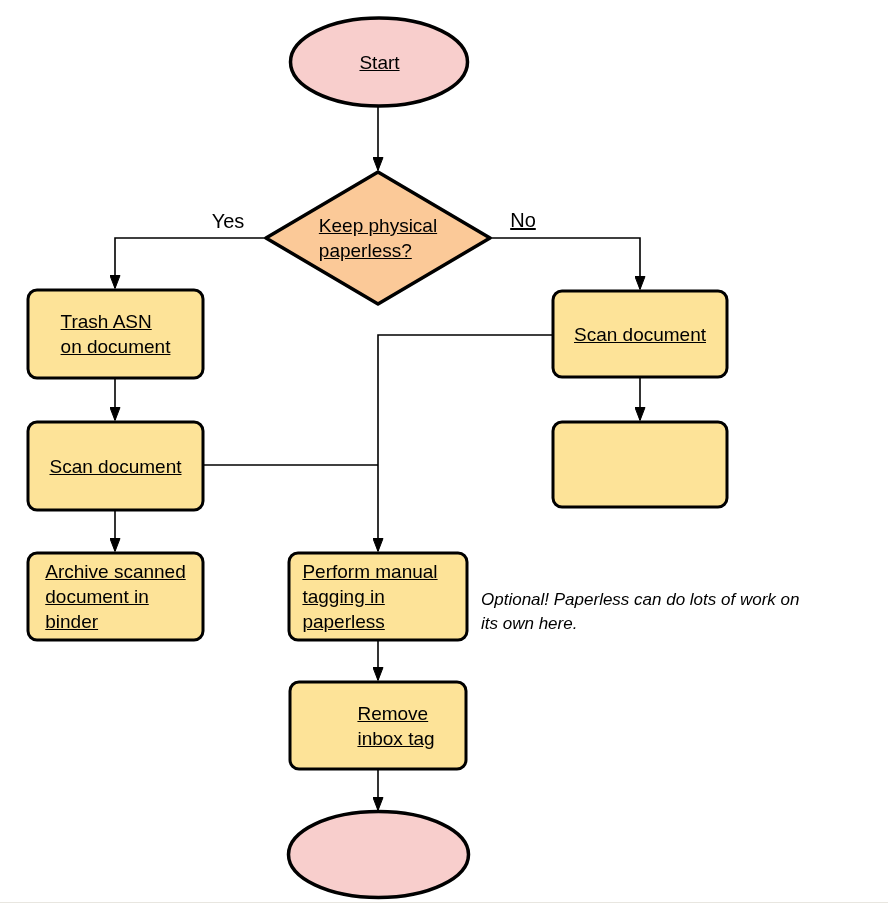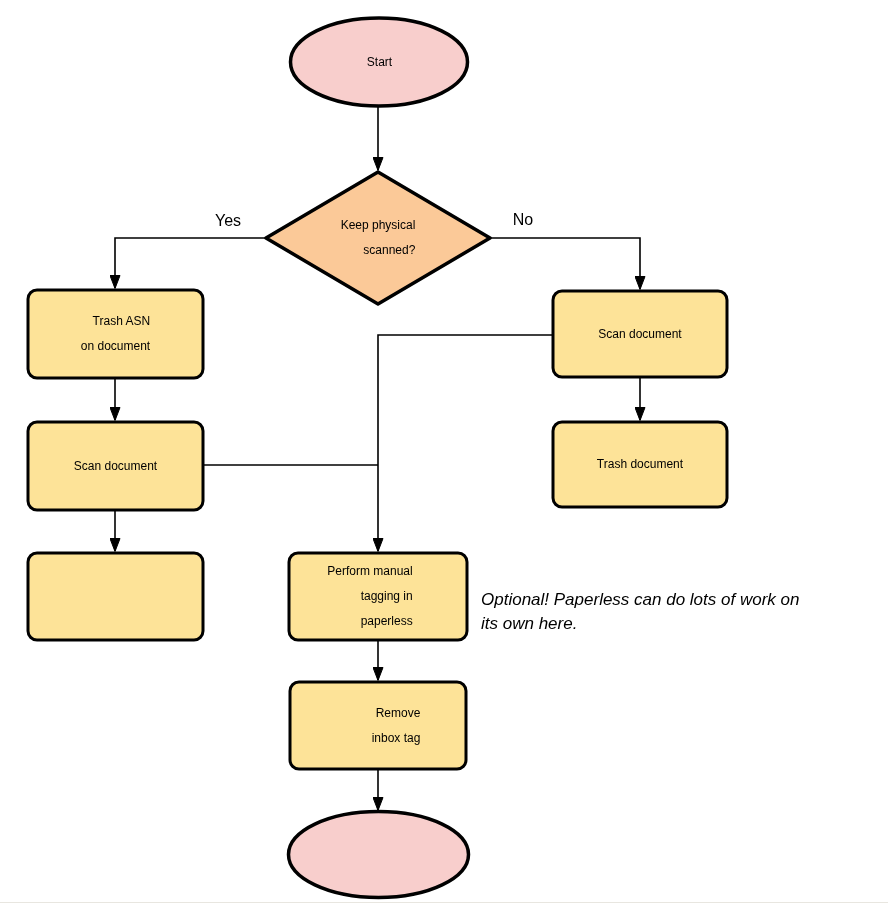--- a/index.html
+++ b/index.html
@@ -16,31 +16,32 @@
   #diagram-svg { position: absolute; left: 0; top: 0; }
   .node-label {
     position: absolute;
     display: flex;
     align-items: center;
     justify-content: center;
     pointer-events: none;
   }
   .node-label .lbl {
     white-space: pre-line;
-    text-align: right;
-    font-size: 12px;
+    text-align: left;
+    font-size: 19px;
     line-height: 25px;
     color: #000000;
+    text-decoration: underline;
   }
   .edge-label {
     position: absolute;
     display: flex;
     align-items: center;
     justify-content: center;
-    font-size: 16px;
+    font-size: 20px;
     color: #000000;
     pointer-events: none;
   }
   .note {
     position: absolute;
     left: 481px;
     top: 588px;
     width: 412px;
     font-size: 17px;
     line-height: 24px;
@@ -61,21 +62,21 @@
   .pos-decision { left: 276px; top: 172px; width: 204px; height: 132px; }
   .pos-write    { left: 28px;  top: 290px; width: 175px; height: 88px; }
   .pos-scanl    { left: 28px;  top: 422px; width: 175px; height: 88px; }
   .pos-archive  { left: 28px;  top: 553px; width: 175px; height: 87px; }
   .pos-scanr    { left: 553px; top: 291px; width: 174px; height: 86px; }
   .pos-trash    { left: 553px; top: 422px; width: 174px; height: 85px; }
   .pos-tag      { left: 289px; top: 553px; width: 162px; height: 87px; }
   .pos-remove   { left: 290px; top: 682px; width: 212px; height: 87px; }
   .pos-end      { left: 288px; top: 812px; width: 181px; height: 85px; }
   .pos-yes      { left: 205px; top: 210px; width: 46px;  height: 22px; }
-  .pos-no       { left: 503px; top: 209px; width: 40px;  height: 22px; }
+  .pos-no       { left: 503px; top: 209px; width: 40px;  height: 22px; text-decoration: underline; }
 </style>
 </head>
 <body>
 
 <div id="canvas">
 
   <svg id="diagram-svg" width="888" height="907" viewBox="0 0 888 907">
     <defs>
       <marker id="arrow" viewBox="0 0 14 11" refX="13" refY="5.5" markerWidth="14" markerHeight="11" markerUnits="userSpaceOnUse" orient="auto">
         <path d="M0.5,0.5 L13.5,5.5 L0.5,10.5 Z" fill="#000000" stroke="#000000" stroke-width="1"></path>
@@ -105,34 +106,36 @@
     <rect x="289" y="553" width="178" height="87" rx="9" stroke="#000000" stroke-width="3" fill="#fde398"></rect>
     <rect x="290" y="682" width="176" height="87" rx="9" stroke="#000000" stroke-width="3" fill="#fde398"></rect>
     <ellipse cx="378.5" cy="854.5" rx="90" ry="43" stroke="#000000" stroke-width="3.5" fill="#f8cecc"></ellipse>
   </svg>
 
   <div class="node-label pos-start">
     <span class="lbl">Start</span>
   </div>
   <div class="node-label pos-decision">
     <span class="lbl">Keep physical
-scanned?</span>
+paperless?</span>
   </div>
   <div class="node-label pos-write">
     <span class="lbl">Trash ASN
 on document</span>
   </div>
   <div class="node-label pos-scanl">
     <span class="lbl">Scan document</span>
   </div>
+  <div class="node-label pos-archive">
+    <span class="lbl">Archive scanned
+document in
+binder</span>
+  </div>
   <div class="node-label pos-scanr">
     <span class="lbl">Scan document</span>
-  </div>
-  <div class="node-label pos-trash">
-    <span class="lbl">Trash document</span>
   </div>
   <div class="node-label pos-tag">
     <span class="lbl">Perform manual
 tagging in
 paperless</span>
   </div>
   <div class="node-label pos-remove">
     <span class="lbl">Remove
 inbox tag</span>
   </div>

